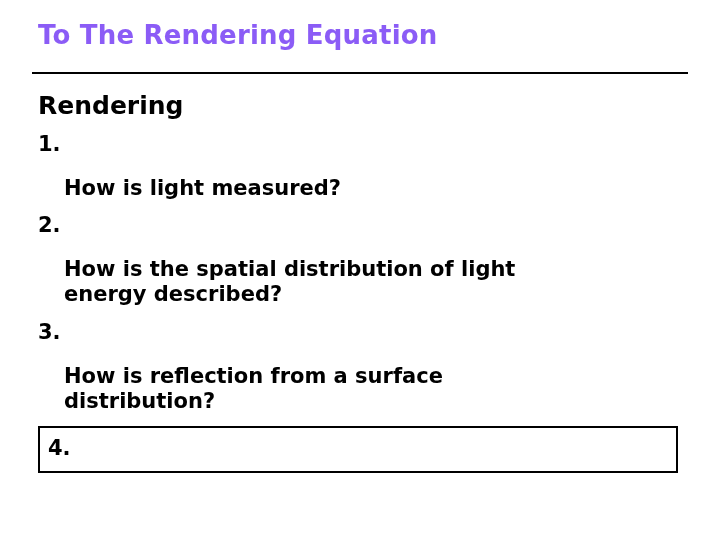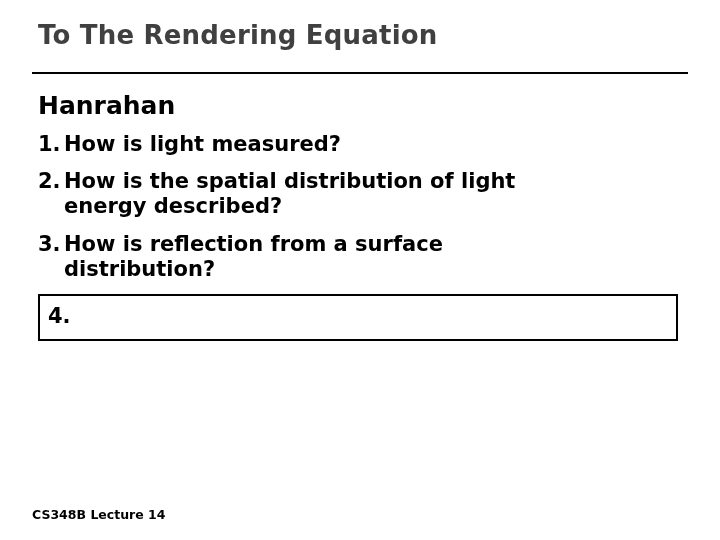--- a/index.html
+++ b/index.html
@@ -20,21 +20,21 @@
     height: 540px;
     box-sizing: border-box;
   }
   .slide-title {
     position: absolute;
     left: 38px;
     top: 20px;
     font-size: 26px;
     font-weight: bold;
     letter-spacing: 0.2px;
-    color: #404040;
+    color: #8b5cf6;
   }
   .title-rule {
     position: absolute;
     left: 32px;
     top: 72px;
     width: 656px;
     height: 2px;
     background: #000000;
   }
   .body-area {
@@ -62,20 +62,21 @@
     line-height: 1.18;
     margin-bottom: 13px;
   }
   .q-num {
     flex: 0 0 auto;
     width: 26px;
   }
   .q-text {
     flex: 1 1 auto;
     white-space: pre-line;
+    margin-top: 44px;
   }
   .q-item.boxed {
     border: 2px solid #000000;
     padding: 8px 10px 10px 8px;
     margin-top: 4px;
     margin-bottom: 0;
     box-sizing: border-box;
   }
   .footer {
     position: absolute;
@@ -90,21 +91,21 @@
 </style>
 </head>
 <body>
 
 <div class="slide">
 
   <div class="slide-title">To The Rendering Equation</div>
   <div class="title-rule"></div>
 
   <div class="body-area">
-    <div class="section-heading">Hanrahan</div>
+    <div class="section-heading">Rendering</div>
 
     <ul class="q-list">
       <li class="q-item">
         <span class="q-num">1.</span>
         <span class="q-text">How is light measured?</span>
       </li>
       <li class="q-item">
         <span class="q-num">2.</span>
         <span class="q-text">How is the spatial distribution of light
 energy described?</span>
@@ -114,16 +115,15 @@
         <span class="q-text">How is reflection from a surface
 distribution?</span>
       </li>
       <li class="q-item boxed">
         <span class="q-num">4.</span>
       </li>
     </ul>
   </div>
 
   <div class="footer">
-    <span>CS348B Lecture 14</span>
   </div>
 
 </div>
 
 </body></html>

